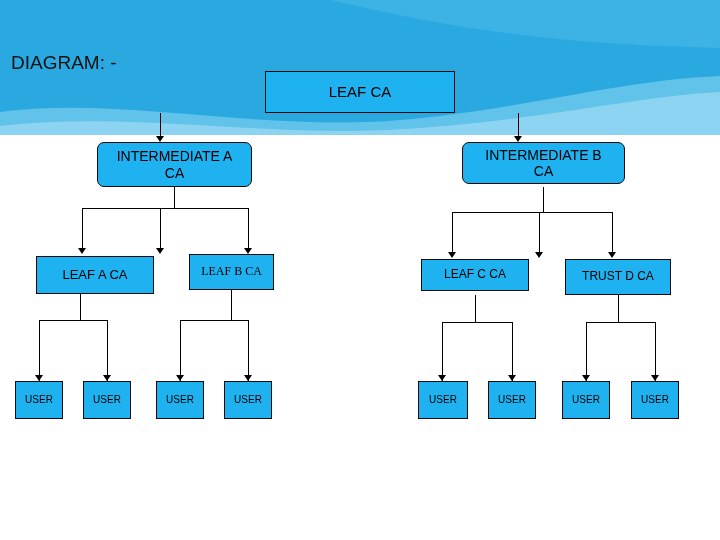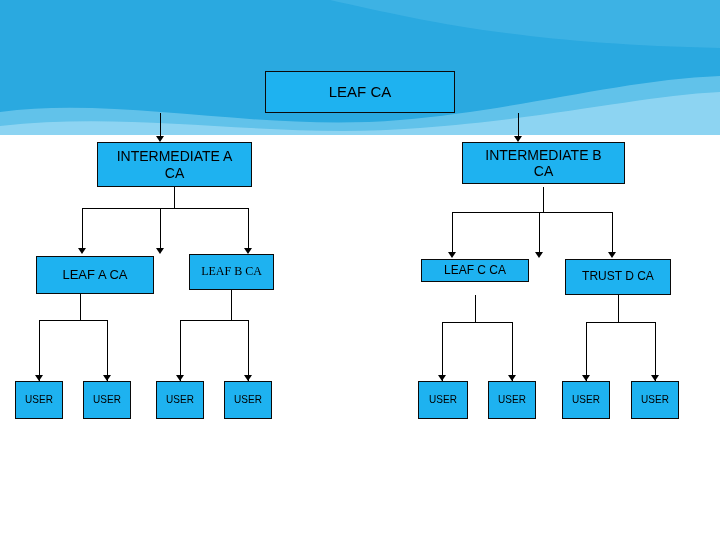--- a/index.html
+++ b/index.html
@@ -59,21 +59,21 @@
     box-sizing: border-box;
     display: flex;
     align-items: center;
     justify-content: center;
     text-align: center;
     color: #000000;
     line-height: 1.15;
     white-space: pre-line;
   }
   .node.sz-root   { font-size: 15px; }
-  .node.sz-inter  { font-size: 14px; }
+  .node.sz-inter  { font-size: 14px; border-radius: 7px; }
   .node.sz-leaf   { font-size: 13px; }
   .node.sz-leafsm { font-size: 12px; }
   .node.sz-user   { font-size: 10px; }
 
   
   .ln {
     position: absolute;
     background: #000000;
   }
   .ln-v { width: 1px; }
@@ -92,20 +92,21 @@
 <div id="stage">
 
   <div class="bg-band">
     <svg class="bg-wave-svg" width="720" height="135" viewBox="0 0 720 135">
       <path d="M0,112 C120,96 260,132 400,120 C520,110 620,80 720,76 L720,135 L0,135 Z" fill="#7fd0ef" opacity="0.65"></path>
       <path d="M0,126 C140,110 270,140 420,128 C560,117 640,96 720,92 L720,135 L0,135 Z" fill="#b2e3f7" opacity="0.55"></path>
       <path d="M330,0 C420,20 520,44 720,48 L720,0 Z" fill="#55bde8" opacity="0.45"></path>
     </svg>
   </div>
 
+  <div class="subtitle">DIAGRAM: -</div>
 
   <div id="lines-layer">
       <div class="ln ln-v" style="left: 160px; top: 113px; height: 23px;"></div>
       <div class="ln ln-v" style="left: 518px; top: 113px; height: 23px;"></div>
       <div class="ln ln-h" style="left: 82px; top: 208px; width: 166px;"></div>
       <div class="ln ln-v" style="left: 174px; top: 187px; height: 21px;"></div>
       <div class="ln ln-v" style="left: 82px; top: 208px; height: 40px;"></div>
       <div class="ln ln-v" style="left: 160px; top: 208px; height: 40px;"></div>
       <div class="ln ln-v" style="left: 248px; top: 208px; height: 40px;"></div>
       <div class="ln ln-h" style="left: 452px; top: 212px; width: 160px;"></div>
@@ -147,21 +148,21 @@
       <div class="arrow" style="left: 651px; top: 375px;"></div>
     </div>
   <div id="nodes-layer">
       <div class="node sz-root" style="left: 265px; top: 71px; width: 190px; height: 42px;">LEAF CA</div>
       <div class="node sz-inter" style="left: 97px; top: 142px; width: 155px; height: 45px;">INTERMEDIATE A
 CA</div>
       <div class="node sz-inter" style="left: 462px; top: 142px; width: 163px; height: 42px;">INTERMEDIATE B
 CA</div>
       <div class="node sz-leaf" style="left: 36px; top: 256px; width: 118px; height: 38px;">LEAF A CA</div>
       <div class="node sz-leafsm" style="left: 189px; top: 254px; width: 85px; height: 36px; font-family: Liberation Serif, serif;">LEAF B CA</div>
-      <div class="node sz-leafsm" style="left: 421px; top: 259px; width: 108px; height: 23px;">LEAF C CA</div>
+      <div class="node sz-leafsm" style="left: 421px; top: 259px; width: 108px; height: 32px;">LEAF C CA</div>
       <div class="node sz-leafsm" style="left: 565px; top: 259px; width: 106px; height: 36px;">TRUST D CA</div>
       <div class="node sz-user" style="left: 15px; top: 381px; width: 48px; height: 38px;">USER</div>
       <div class="node sz-user" style="left: 83px; top: 381px; width: 48px; height: 38px;">USER</div>
       <div class="node sz-user" style="left: 156px; top: 381px; width: 48px; height: 38px;">USER</div>
       <div class="node sz-user" style="left: 224px; top: 381px; width: 48px; height: 38px;">USER</div>
       <div class="node sz-user" style="left: 418px; top: 381px; width: 50px; height: 38px;">USER</div>
       <div class="node sz-user" style="left: 488px; top: 381px; width: 48px; height: 38px;">USER</div>
       <div class="node sz-user" style="left: 562px; top: 381px; width: 48px; height: 38px;">USER</div>
       <div class="node sz-user" style="left: 631px; top: 381px; width: 48px; height: 38px;">USER</div>
     </div>

